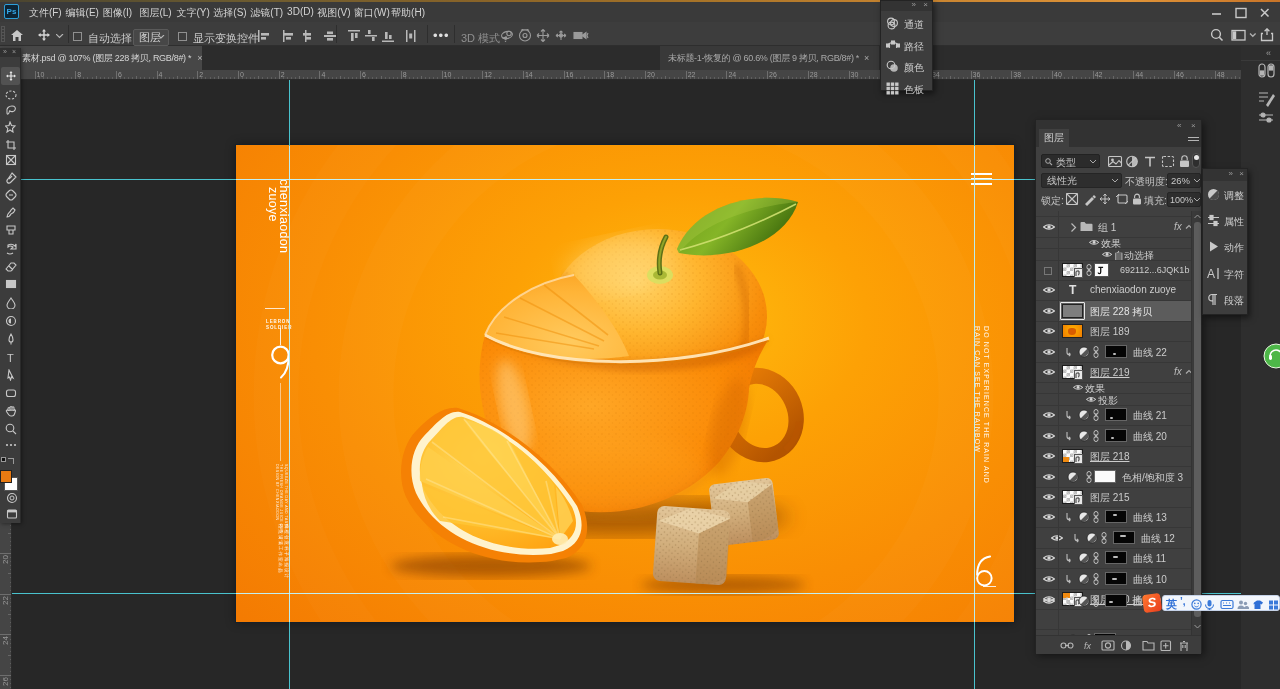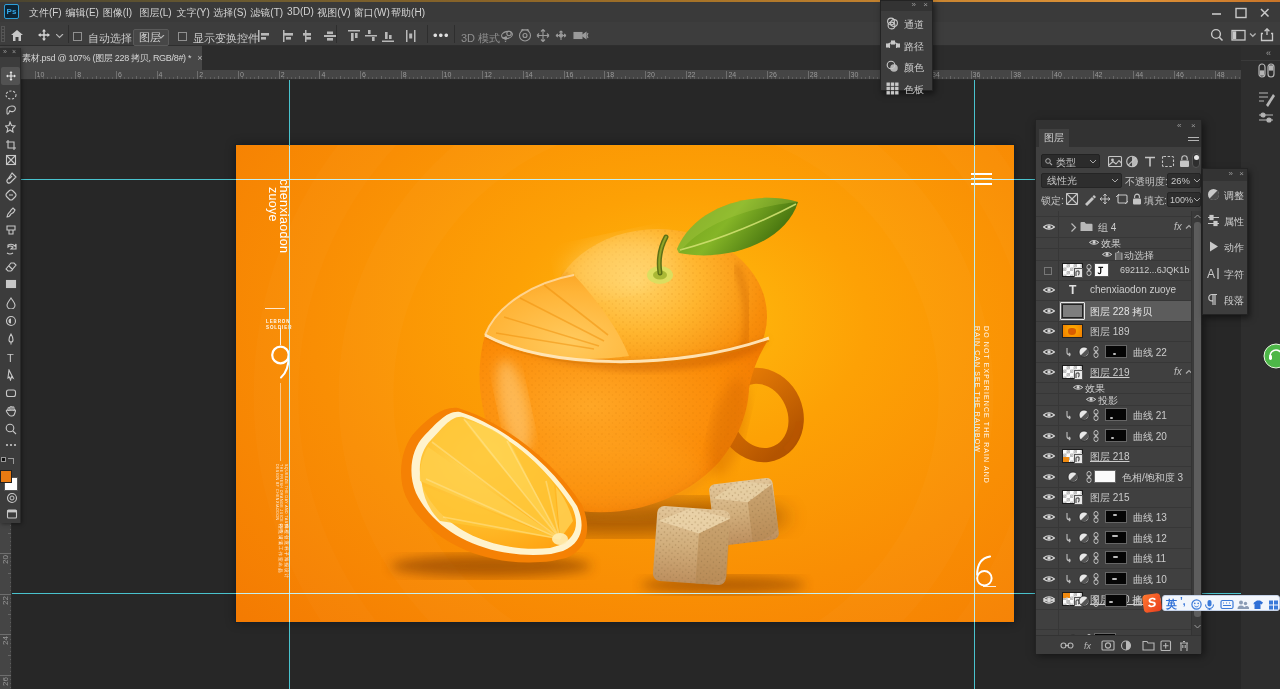--- a/index.html
+++ b/index.html
@@ -117,20 +117,21 @@
       <rect x="22" y="2.5" width="13" height="9.5" fill="none" stroke="#c8c8c8" stroke-width="1.3"></rect>
         <rect x="22.8" y="3.3" width="3.4" height="7.9" fill="#c8c8c8"></rect>
       <path d="M40 5.5 L42.8 8.3 L45.6 5.5" stroke="#b0b0b0" fill="none" stroke-width="1.3"></path>
       <path d="M57 1 L57 7 M54.6 3.2 L57 0.8 L59.4 3.2" stroke="#c8c8c8" fill="none" stroke-width="1.3"></path>
         <path d="M53 5.5 L51.5 5.5 L51.5 12.5 L62.5 12.5 L62.5 5.5 L61 5.5" stroke="#c8c8c8" fill="none" stroke-width="1.3"></path>
     </svg>
   </div>
 
   <div class="abs" id="tabbar" style="left:0;top:46px;width:1241px;height:24px;background:#2c2c2c;font-size:9px;letter-spacing:-0.3px;white-space:nowrap;">
     <div class="abs" style="left:0;top:0;width:202px;height:24px;background:#474747;color:#d6d6d6;line-height:24px;overflow:hidden;"><span style="margin-left:22px;">素材.psd @ 107% (图层 228 拷贝, RGB/8#) *</span><span style="margin-left:6px;color:#b5b5b5;">×</span></div>
+    <div class="abs" style="left:660px;top:0;width:219px;height:24px;background:#393939;color:#a9a9a9;line-height:24px;overflow:hidden;"><span style="margin-left:8px;">未标题-1-恢复的 @ 60.6% (图层 9 拷贝, RGB/8#) *</span><span style="margin-left:5px;">×</span></div>
   </div>
 
   <div class="abs" id="hruler" style="left:0;top:70px;width:1241px;height:10px;background:#454545;border-bottom:1px solid #2a2a2a;overflow:hidden;">
       <div class="abs" style="left:34.5px;top:1px;width:1px;height:9px;background:#6e6e6e;"></div>
       <div class="abs" style="left:36.5px;top:0.5px;font-size:7px;color:#9a9a9a;">10</div>
       <div class="abs" style="left:38.6px;top:7px;width:1px;height:3px;background:#5e5e5e;"></div>
       <div class="abs" style="left:42.6px;top:7px;width:1px;height:3px;background:#5e5e5e;"></div>
       <div class="abs" style="left:46.7px;top:7px;width:1px;height:3px;background:#5e5e5e;"></div>
       <div class="abs" style="left:50.8px;top:7px;width:1px;height:3px;background:#5e5e5e;"></div>
       <div class="abs" style="left:54.8px;top:6px;width:1px;height:4px;background:#666;"></div>
@@ -989,21 +990,21 @@
           <svg class="abs" style="left:7px;top:6px;" width="12" height="8" viewBox="0 0 12 8">
             <path d="M0.5 4 Q6 -0.5 11.5 4 Q6 8.5 0.5 4 Z" fill="none" stroke="#d8d8d8" stroke-width="1.1"></path>
             <circle cx="6" cy="4" r="1.7" fill="#d8d8d8"></circle>
           </svg>
           <svg class="abs" style="left:34px;top:6px;" width="7" height="9" viewBox="0 0 7 9">
             <path d="M1.5 0.5 L5.5 4.5 L1.5 8.5" stroke="#bbb" fill="none" stroke-width="1.2"></path>
           </svg>
           <svg class="abs" style="left:44px;top:4px;" width="13" height="11" viewBox="0 0 13 11">
             <path d="M0.5 10 V2 Q0.5 1 1.5 1 H4.5 L6 2.8 H11.5 Q12.5 2.8 12.5 3.8 V10 Z" fill="#b8b8b8"></path>
           </svg>
-          <span class="abs" style="left:62px;top:4px;">组 4</span>
+          <span class="abs" style="left:62px;top:4px;">组 1</span>
           <span class="abs" style="left:138px;top:4px;font-style:italic;color:#bbb;">fx</span>
           <svg class="abs" style="left:149px;top:7px;" width="8" height="6" viewBox="0 0 8 6">
             <path d="M1 4.5 L4 1.5 L7 4.5" stroke="#aaa" fill="none" stroke-width="1.2"></path>
           </svg>
         </div>
         <div class="abs" style="left:0;top:25.5px;width:155px;height:1px;background:#373737;"></div>
         <div class="abs" style="left:0;top:26.0px;width:155px;height:11.5px;">
           <svg class="abs" style="left:53px;top:2px;" width="10.2" height="6.8" viewBox="0 0 12 8">
             <path d="M0.5 4 Q6 -0.5 11.5 4 Q6 8.5 0.5 4 Z" fill="none" stroke="#d8d8d8" stroke-width="1.1"></path>
             <circle cx="6" cy="4" r="1.7" fill="#d8d8d8"></circle>
@@ -1232,21 +1233,21 @@
           <svg class="abs" style="left:57px;top:4px;" width="6" height="12" viewBox="0 0 6 12">
             <rect x="1" y="0.5" width="4" height="5" rx="2" fill="none" stroke="#c0c0c0" stroke-width="1"></rect>
             <rect x="1" y="6.5" width="4" height="5" rx="2" fill="none" stroke="#c0c0c0" stroke-width="1"></rect>
             <line x1="3" y1="4" x2="3" y2="8" stroke="#c0c0c0"></line>
           </svg>
           <div class="abs" style="left:69px;top:3px;width:22px;height:13px;background:#050505;border:1px solid #666;"></div>
           <div class="abs" style="left:77px;top:7px;width:4px;height:2px;background:#cfcfcf;opacity:0.9;border-radius:1px;"></div>
           <span class="abs" style="left:97px;top:4px;">曲线 13</span>
         </div>
         <div class="abs" style="left:0;top:316.3px;width:155px;height:1px;background:#373737;"></div>
-        <div class="abs" style="left:0;top:316.8px;width:155px;height:20.4px;">
+        <div class="abs" style="left:8px;top:316.8px;width:155px;height:20.4px;">
           <svg class="abs" style="left:7px;top:6px;" width="12" height="8" viewBox="0 0 12 8">
             <path d="M0.5 4 Q6 -0.5 11.5 4 Q6 8.5 0.5 4 Z" fill="none" stroke="#d8d8d8" stroke-width="1.1"></path>
             <circle cx="6" cy="4" r="1.7" fill="#d8d8d8"></circle>
           </svg>
           <svg class="abs" style="left:30px;top:6px;" width="7" height="9" viewBox="0 0 7 9">
             <path d="M1 0 V4.5 Q1 6.5 3 6.5 H4.5 M4.5 6.5 L2.8 4.8 M4.5 6.5 L2.8 8.2" stroke="#bdbdbd" fill="none" stroke-width="1.1"></path>
           </svg>
           <svg class="abs" style="left:42px;top:4px;" width="12" height="12" viewBox="0 0 12 12">
             <circle cx="6" cy="6" r="5" fill="#e8e8e8"></circle>
             <path d="M2.5 9.5 A5 5 0 0 0 9.5 2.5 Z" fill="#555"></path>

